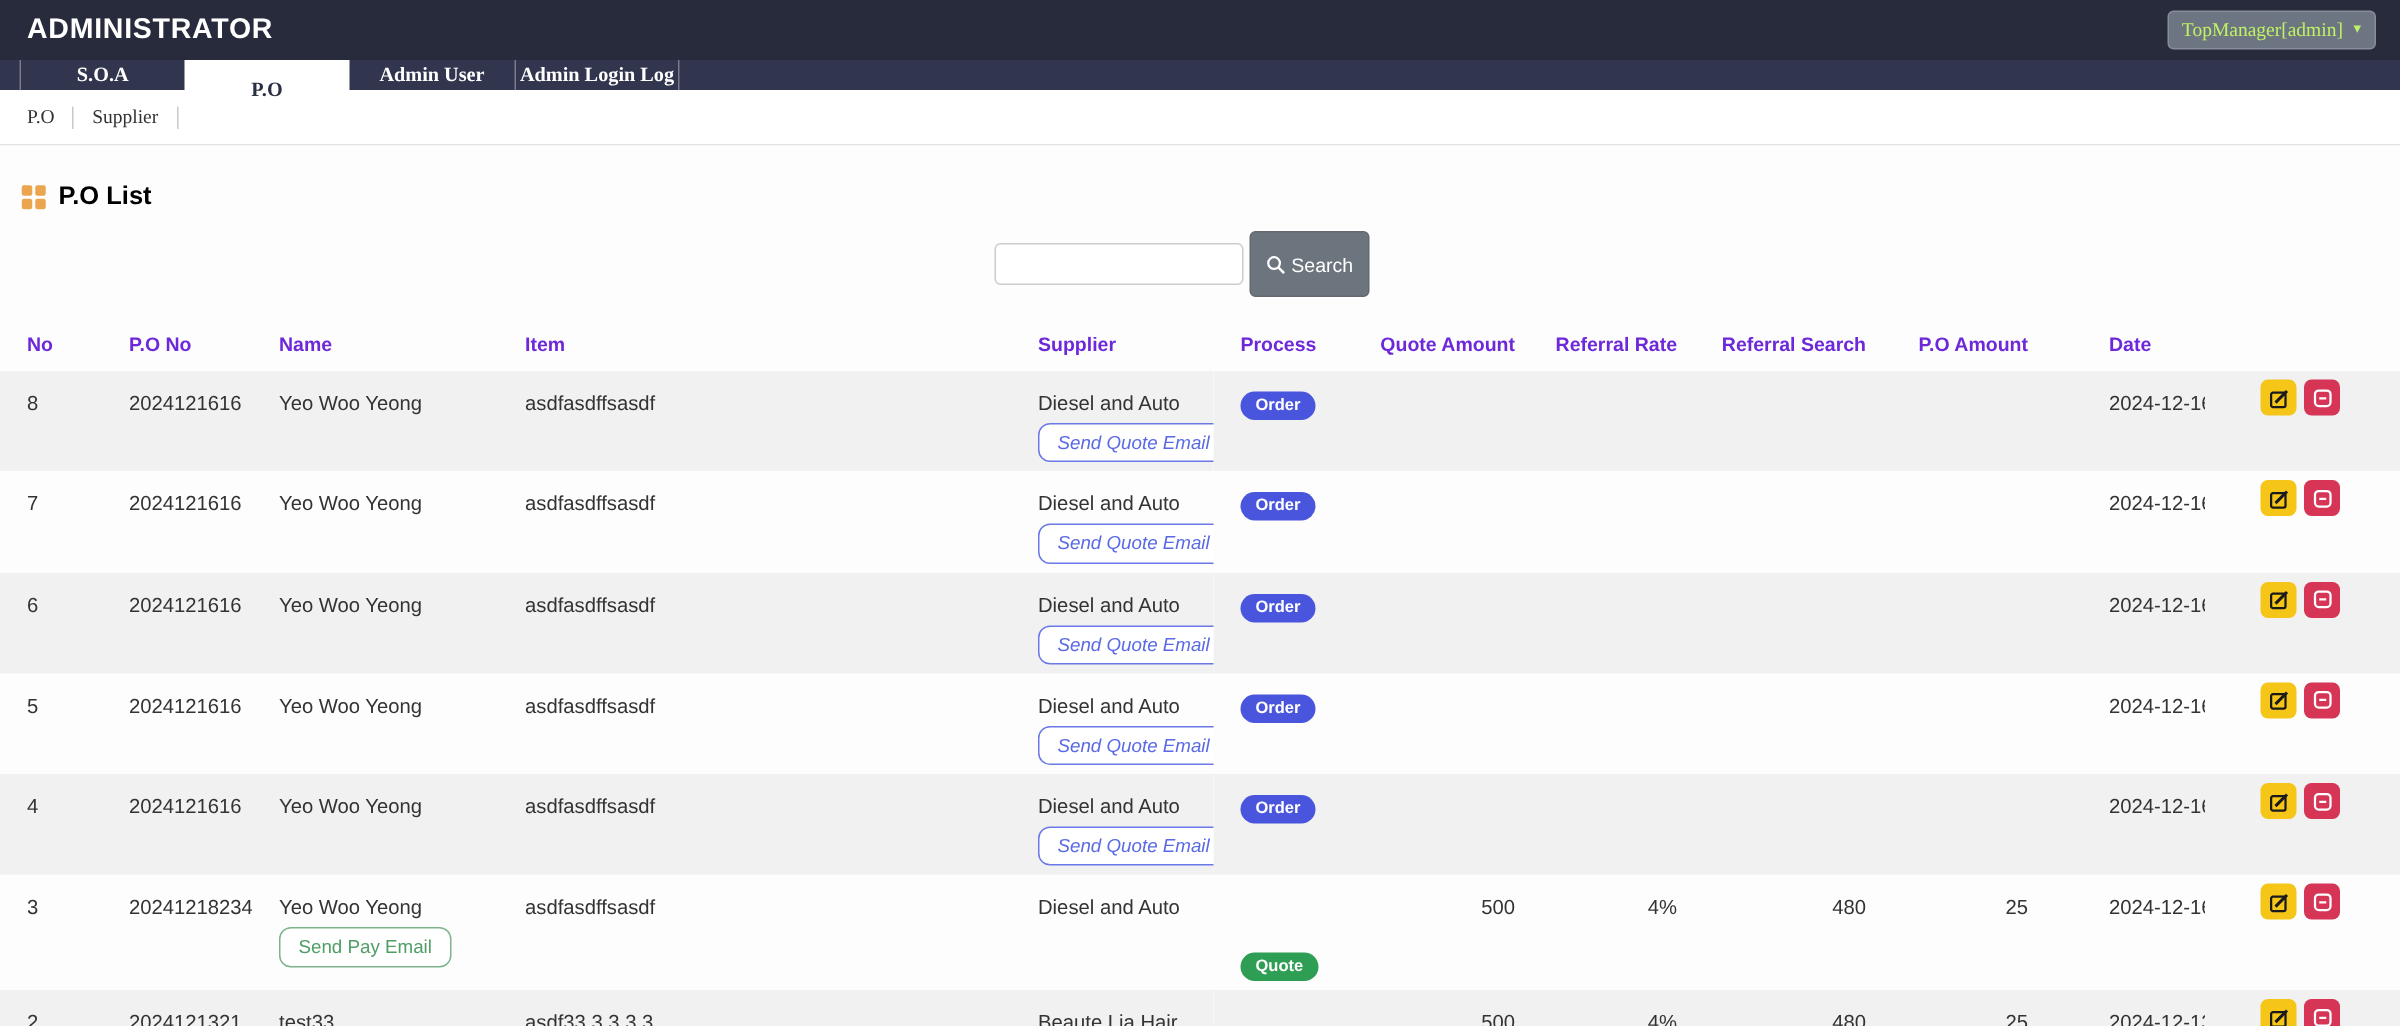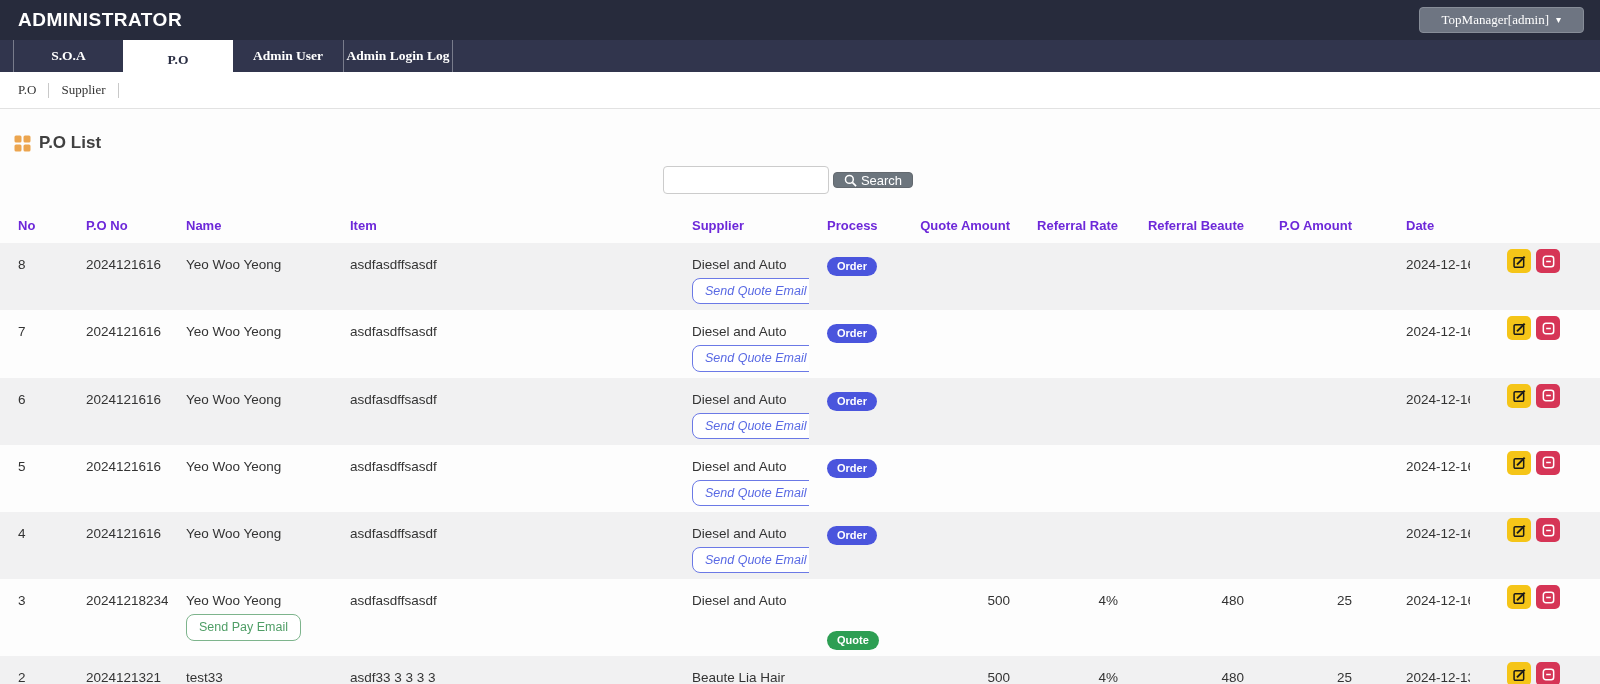--- a/index.html
+++ b/index.html
@@ -15,48 +15,48 @@
     --c-searchbtn:#6c757d;
     --c-stripe:#f1f1f2;
   }
   *{box-sizing:border-box;margin:0;padding:0;}
   html,body{width:1600px;height:684px;overflow:hidden;background:#fff;
     font-family:"Liberation Sans","DejaVu Sans",sans-serif;}
   
   .app-header{height:40px;background:var(--c-header-bg);display:flex;align-items:center;
     justify-content:space-between;padding:0 16px 0 18px;}
   .brand{color:#fff;font-size:19px;font-weight:bold;letter-spacing:.5px;}
-  .user-btn{background:#6e7582;border:1px solid #878d98;border-radius:4px;color:#ffffff;
-    font-family:"Liberation Serif","DejaVu Serif",serif;font-size:13px;padding:4px 22px;
+  .user-btn{background:#6e7582;border:1px solid #878d98;border-radius:4px;color:#bef264;
+    font-family:"Liberation Serif","DejaVu Serif",serif;font-size:13px;padding:4px 9px;
     display:flex;align-items:center;gap:7px;cursor:pointer;}
   .user-btn .caret{font-size:10px;line-height:1;}
   
-  .tabbar{height:32px;background:var(--c-tabbar-bg);display:flex;align-items:stretch;
+  .tabbar{height:20px;background:var(--c-tabbar-bg);display:flex;align-items:stretch;
     padding-left:13px;position:relative;}
   .tab{width:110px;display:flex;align-items:center;justify-content:center;
     color:#fff;font-family:"Liberation Serif","DejaVu Serif",serif;font-weight:bold;
     font-size:13.5px;border-left:1px solid rgba(255,255,255,.35);cursor:pointer;}
   .tab:last-child{border-right:1px solid rgba(255,255,255,.35);}
   .tab.active{background:#fff;color:#2b2f44;height:40px;z-index:2;border-left:none;}
   .tab.active + .tab{border-left:none;}
   
   .breadcrumb{height:37px;display:flex;align-items:center;padding-left:18px;
     border-bottom:1px solid #e2e2e2;background:#fff;}
   .crumb{font-family:"Liberation Serif","DejaVu Serif",serif;font-size:13px;color:#333;
     cursor:pointer;}
   .crumb-div{width:1px;height:15px;background:#c9c9c9;margin:0 12px;}
   
   .content{background:#fdfdfd;}
   .page-title-row{display:flex;align-items:center;gap:8px;padding:24px 0 0 14px;}
-  .page-title{font-size:17px;font-weight:bold;color:#404040;}
+  .page-title{font-size:17px;font-weight:bold;color:#000000;}
   .search-row{display:flex;justify-content:center;align-items:center;gap:4px;
     margin-top:13px;transform:translateX(-12px);}
   .search-input{width:166px;height:28px;border:1px solid #ccc;border-radius:4px;
     padding:0 8px;font-size:13px;outline:none;background:#fff;}
-  .search-btn{height:16px;background:var(--c-searchbtn);color:#fff;border:1px solid #63696f;
+  .search-btn{height:44px;background:var(--c-searchbtn);color:#fff;border:1px solid #63696f;
     border-radius:4px;font-size:13px;padding:0 10px;display:flex;align-items:center;gap:4px;
     cursor:pointer;}
   
   table{width:1600px;border-collapse:collapse;table-layout:fixed;margin-top:14px;}
   th{font-size:13px;font-weight:bold;color:#6d28d9;text-align:left;
     padding:10px 0 10px 18px;white-space:nowrap;}
   td{font-size:13.5px;color:#333;vertical-align:top;padding:14px 0 6px 18px;
     white-space:nowrap;overflow:hidden;}
   tr.striped td{background:var(--c-stripe);}
   th.num,td.num{text-align:right;padding-left:0;padding-right:2px;}
@@ -143,21 +143,21 @@
     <thead>
       <tr>
         <th>No</th>
         <th>P.O No</th>
         <th>Name</th>
         <th>Item</th>
         <th>Supplier</th>
         <th>Process</th>
         <th class="num">Quote Amount</th>
         <th class="num">Referral Rate</th>
-        <th class="num">Referral Beaute</th>
+        <th class="num">Referral Search</th>
         <th class="num">P.O Amount</th>
         <th class="col-date">Date</th>
         <th></th>
       </tr>
     </thead>
     <tbody id="rows">
         <tr class="striped">
       <td>8</td>
       <td>2024121616</td>
       <td>

